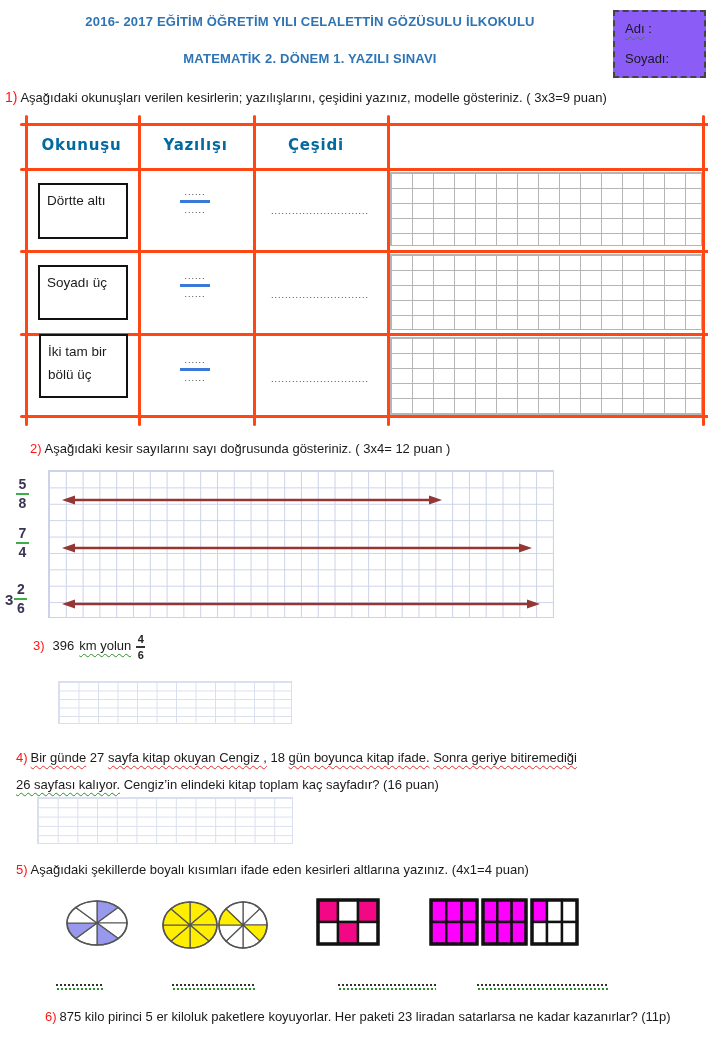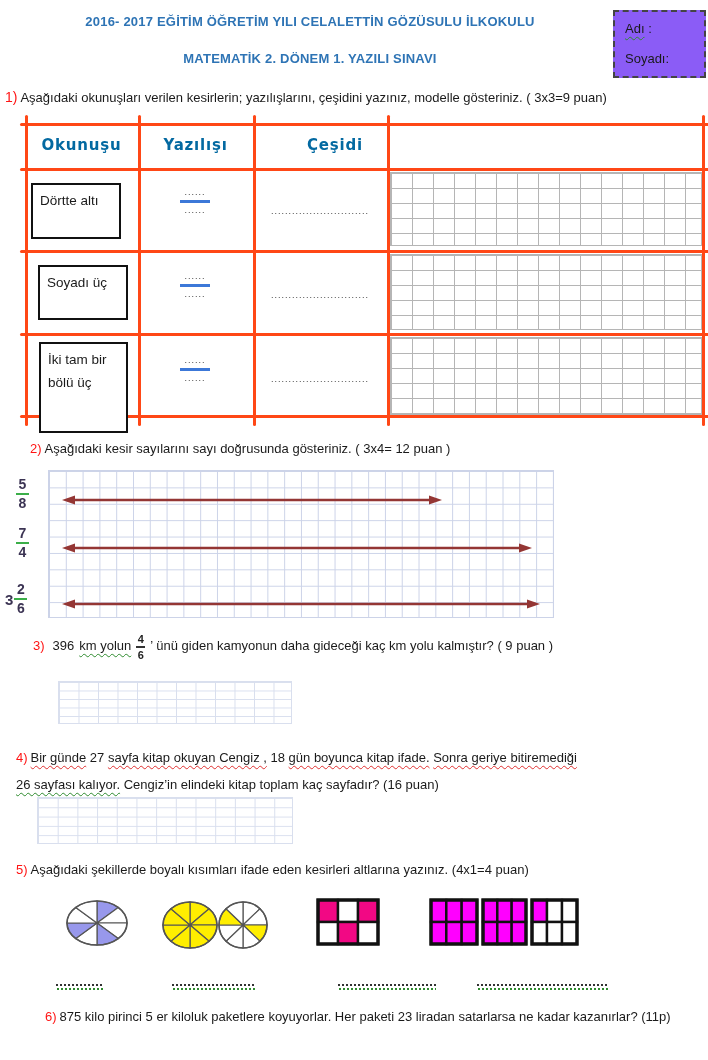--- a/index.html
+++ b/index.html
@@ -49,39 +49,39 @@
   <div class="tline" style="left:-5px;top:210px;width:690px;height:3px;"></div>
   <div class="tline" style="left:-5px;top:292px;width:690px;height:3px;"></div>
   <div class="tline" style="left:0;top:-8px;width:3px;height:311px;"></div>
   <div class="tline" style="left:113px;top:-8px;width:3px;height:311px;"></div>
   <div class="tline" style="left:228px;top:-8px;width:3px;height:311px;"></div>
   <div class="tline" style="left:362px;top:-8px;width:3px;height:311px;"></div>
   <div class="tline" style="left:677px;top:-8px;width:3px;height:311px;"></div>
 
   <div class="abs thead" style="left:0;top:13px;width:113px;">Okunuşu</div>
   <div class="abs thead" style="left:113px;top:13px;width:115px;">Yazılışı</div>
-  <div class="abs thead" style="left:235px;top:13px;width:150px;">Çeşidi</div>
-
-<div class="okubox" style="left: 6px; top: 60px; width: 90px; height: 56px;">Dörtte altı</div>
+  <div class="abs thead" style="left:216px;top:13px;width:150px;">Çeşidi</div>
+
+<div class="okubox" style="left: 13px; top: 60px; width: 90px; height: 56px;">Dörtte altı</div>
     <div class="abs fracph" style="left: 140px; width: 60px; top: 65px;">
       <span class="dots">......</span>
       <span class="fracph-rule"></span>
       <span class="dots">......</span>
     </div>
     <div class="abs dots" style="left: 235px; width: 120px; text-align: center; top: 84px;">............................</div>
     <div class="abs grid-gray" style="left: 365px; width: 312px; top: 49px; height: 74px;"></div>
     <div class="okubox" style="left: 13px; top: 142px; width: 90px; height: 55px;">Soyadı üç</div>
     <div class="abs fracph" style="left: 140px; width: 60px; top: 149px;">
       <span class="dots">......</span>
       <span class="fracph-rule"></span>
       <span class="dots">......</span>
     </div>
     <div class="abs dots" style="left: 235px; width: 120px; text-align: center; top: 168px;">............................</div>
     <div class="abs grid-gray" style="left: 365px; width: 312px; top: 131px; height: 76px;"></div>
-    <div class="okubox" style="left: 14px; top: 211px; width: 89px; height: 91px; margin-top: 8px;">İki tam bir bölü üç</div>
+    <div class="okubox" style="left: 14px; top: 211px; width: 89px; height: 64px;">İki tam bir bölü üç</div>
     <div class="abs fracph" style="left: 140px; width: 60px; top: 233px;">
       <span class="dots">......</span>
       <span class="fracph-rule"></span>
       <span class="dots">......</span>
     </div>
     <div class="abs dots" style="left: 235px; width: 120px; text-align: center; top: 252px;">............................</div>
     <div class="abs grid-gray" style="left: 365px; width: 312px; top: 214px; height: 78px;"></div>
   </div>
 
 <div class="abs qtext" style="left:30px;top:440px;"><span class="qnum">2)</span><span>Aşağıdaki kesir sayılarını sayı doğrusunda gösteriniz.  ( 3x4= 12 puan )</span></div>
@@ -101,21 +101,20 @@
 
 <div class="abs qtext" style="left:33px;top:633px;display:flex;align-items:center;gap:5px;white-space:nowrap;">
   <span class="qnum">3)</span>
   <span>396</span>
   <span class="wavy-green">km  yolun</span>
   <span class="fstack q3frac">
     <span>4</span>
     <span class="q3bar"></span>
     <span>6</span>
   </span>
-  <span>’ ünü giden kamyonun daha gideceği kaç km yolu kalmıştır? ( 9 puan )</span>
 </div>
 <div class="abs grid-faint" style="left:58px;top:681px;width:234px;height:43px;background-size:19.5px 8.5px;"></div>
 
 <div class="abs qtext" style="left:16px;top:744px;width:690px;line-height:27px;">
   <div><span class="qnum">4)</span><span id="q4l1"><span class="wavy-red">Bir günde</span><span> 27 </span><span class="wavy-red">sayfa kitap okuyan Cengiz ,</span><span> 18 </span><span class="wavy-red">gün boyunca kitap ifade.</span><span>  </span><span class="wavy-red">Sonra geriye bitiremediği</span></span></div>
   <div id="q4l2"><span class="wavy-green">26 sayfası kalıyor.</span><span> Cengiz’in elindeki kitap toplam kaç sayfadır?  (16 puan)</span></div>
 </div>
 <div class="abs grid-faint" style="left:37px;top:797px;width:256px;height:47px;background-size:19.7px 9.3px;"></div>
 
 <div class="abs qtext" style="left:16px;top:861px;width:690px;"><span class="qnum">5)</span><span>Aşağıdaki şekillerde boyalı kısımları ifade eden kesirleri altlarına yazınız. (4x1=4 puan)</span></div>

